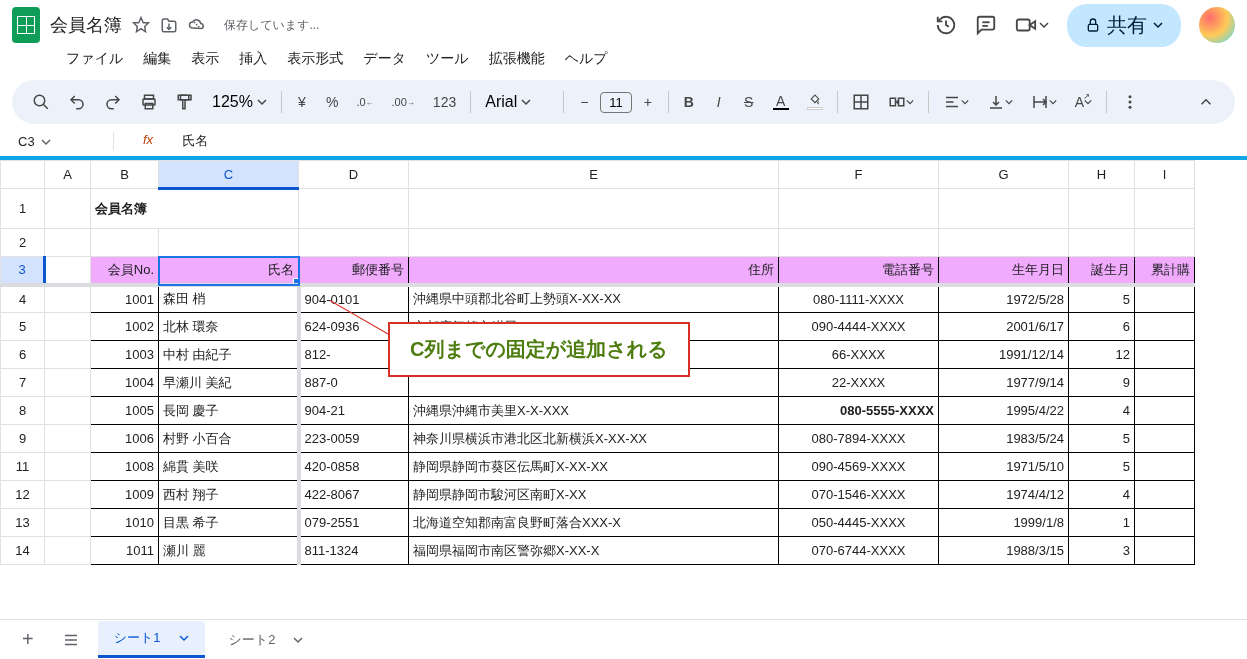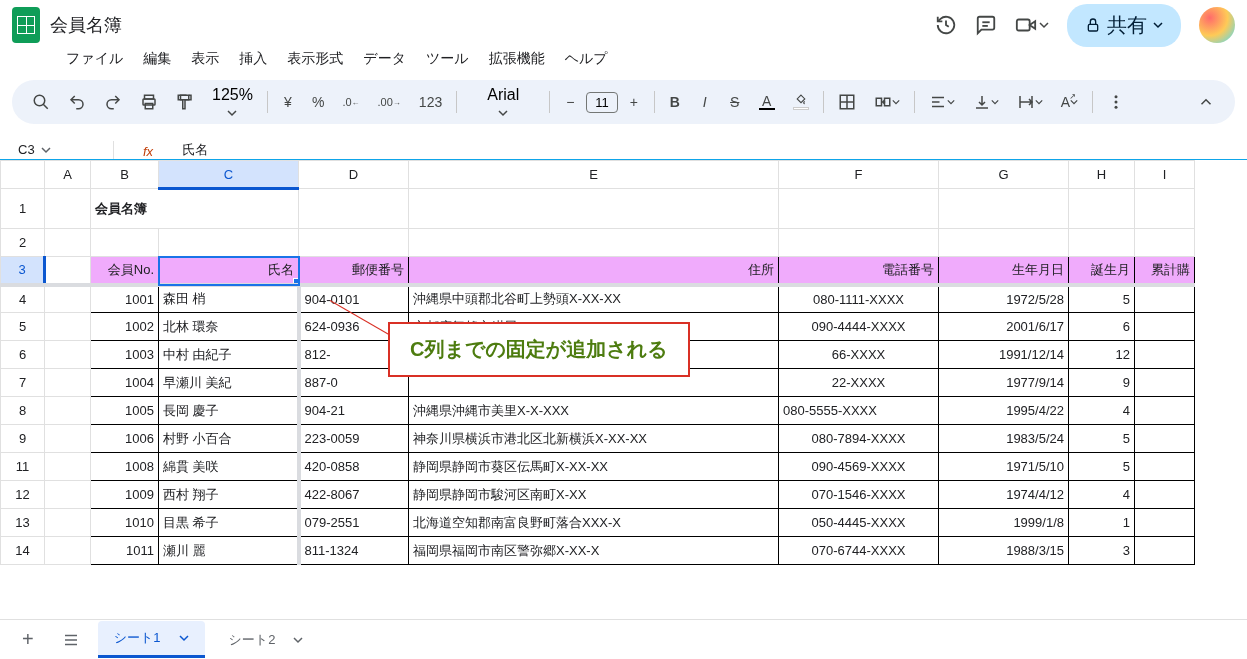--- a/index.html
+++ b/index.html
@@ -19,26 +19,26 @@
 .avatar { width: 36px; height: 36px; border-radius: 50%; background: radial-gradient(circle at 30% 30%, #ff6b6b, #feca57, #48dbfb); }
 
 
 .menu-bar { display: flex; gap: 4px; padding: 0 12px 0 58px; height: 26px; align-items: center; }
 .menu-item { font-size: 14px; color: #202124; padding: 4px 8px; cursor: pointer; border-radius: 4px; }
 
 
 .toolbar { display: flex; align-items: center; gap: 2px; padding: 6px 12px; margin: 8px 12px; background: #edf2fa; border-radius: 24px; height: 44px; }
 .tb-btn { padding: 6px 8px; cursor: pointer; color: #444746; border-radius: 4px; display: flex; align-items: center; justify-content: center; min-width: 28px; height: 28px; font-size: 14px; }
 .tb-sep { width: 1px; height: 22px; background: #c7c7c7; margin: 0 4px; }
-.tb-dropdown { display: flex; align-items: center; gap: 4px; padding: 4px 8px; cursor: pointer; flex-direction: column; }
+.tb-dropdown { display: flex; align-items: center; gap: 4px; padding: 4px 8px; cursor: pointer; }
 .font-size-box { border: 1px solid #747775; border-radius: 4px; padding: 2px 8px; font-size: 13px; min-width: 28px; text-align: center; }
 .collapse-btn { margin-left: auto; }
 
 
-.formula-row { display: flex; align-items: flex-end; height: 28px; border-bottom: 1px solid #0ea5e9; padding: 0 12px; gap: 21px; }
+.formula-row { display: flex; align-items: flex-start; height: 28px; border-bottom: 4px solid #0ea5e9; padding: 0 12px; gap: 21px; }
 .name-box { width: 80px; font-size: 13px; color: #202124; padding: 2px 6px; display: flex; align-items: center; gap: 6px; }
 .fx-label { font-style: italic; color: #c2410c; margin: 0 8px; font-size: 13px; }
 .formula-input { font-size: 13px; color: #202124; flex: 1; }
 
 
 .grid-wrap { position: relative; overflow: hidden; height: 510px; }
 .grid { border-collapse: collapse; table-layout: fixed; }
 .grid th, .grid td { border: 1px solid #e0e0e0; font-size: 13px; color: #202124; height: 28px; padding: 0 4px; overflow: hidden; white-space: nowrap; }
 .col-header { background: #fff; text-align: center; font-weight: normal; color: #5f6368; height: 24px; font-size: 12px; }
 .row-header { background: #fff; text-align: center; font-weight: normal; color: #5f6368; width: 44px; font-size: 12px; }
@@ -78,20 +78,40 @@
     <div class="logo-inner">
         <div></div>
         <div></div>
         <div></div>
         <div></div>
       </div>
   </div>
   <div style="display:flex;flex-direction:column;">
     <div style="display:flex;align-items:center;">
       <span class="doc-title">会員名簿</span>
+      <span class="title-icons">
+        <span>
+          <svg width="18" height="18" viewBox="0 0 24 24" fill="none" stroke="#5f6368" stroke-width="2">
+              <polygon points="12 2 15 9 22 9 17 14 18 21 12 17 6 21 7 14 2 9 9 9"></polygon>
+            </svg>
+        </span>
+        <span>
+          <svg width="18" height="18" viewBox="0 0 24 24" fill="none" stroke="#5f6368" stroke-width="2">
+              <path d="M3 7 L3 19 Q3 21 5 21 L19 21 Q21 21 21 19 L21 9 Q21 7 19 7 L12 7 L10 4 L5 4 Q3 4 3 7 Z"></path>
+              <path d="M12 10 L12 18 M9 15 L12 18 L15 15"></path>
+            </svg>
+        </span>
+        <span>
+          <svg width="18" height="18" viewBox="0 0 24 24" fill="none" stroke="#5f6368" stroke-width="2">
+              <path d="M6 16 a4 4 0 0 1 0-8 a6 6 0 0 1 11 2 a3.5 3.5 0 0 1 1 6.8 Z"></path>
+              <path d="M8 8 L16 16" stroke-dasharray="2"></path>
+            </svg>
+        </span>
+        <span class="saving">保存しています...</span>
+      </span>
     </div>
   </div>
   <div class="title-right">
     <span>
       <svg width="22" height="22" viewBox="0 0 24 24" fill="none" stroke="#444746" stroke-width="2">
           <path d="M3 12 a9 9 0 1 0 3-6.7 L3 8"></path>
           <polyline points="3 3 3 8 8 8"></polyline>
           <polyline points="12 7 12 12 15 14"></polyline>
         </svg>
     </span>
@@ -400,21 +420,21 @@
           <td class="data-cell num-cell">9</td>
           <td class="data-cell"></td>
         </tr>
         <tr>
           <th class="row-header">8</th>
           <td></td>
           <td class="data-cell num-cell">1005</td>
           <td class="data-cell freeze-line">長岡 慶子</td>
           <td class="data-cell">904-21</td>
           <td class="data-cell">沖縄県沖縄市美里X-X-XXX</td>
-          <td class="data-cell" style="text-align: left;">080-5555-XXXX</td>
+          <td class="data-cell" style="text-align: right; font-weight: bold;">080-5555-XXXX</td>
           <td class="data-cell num-cell">1995/4/22</td>
           <td class="data-cell num-cell">4</td>
           <td class="data-cell"></td>
         </tr>
         <tr>
           <th class="row-header">9</th>
           <td></td>
           <td class="data-cell num-cell">1006</td>
           <td class="data-cell freeze-line">村野 小百合</td>
           <td class="data-cell">223-0059</td>

